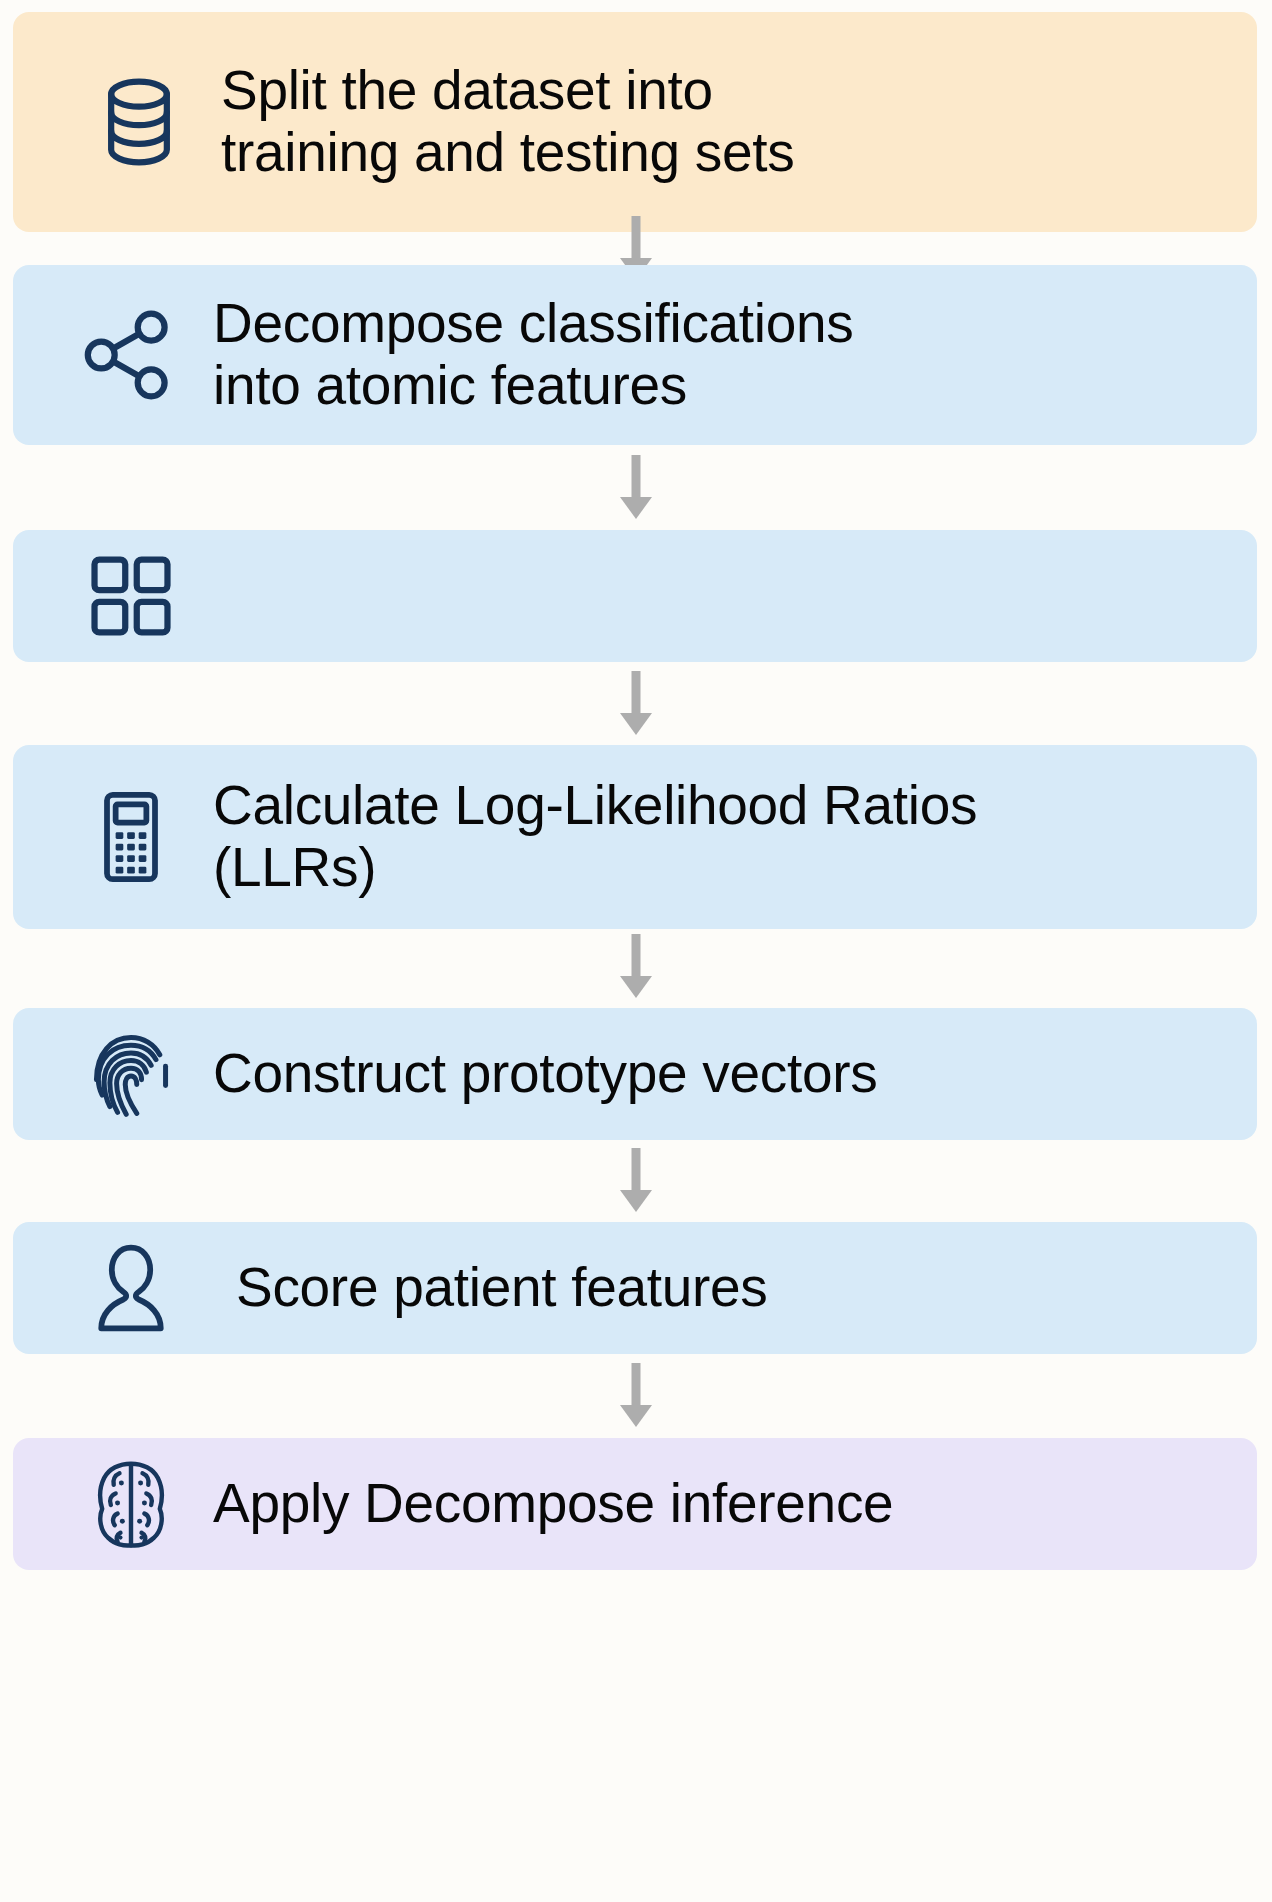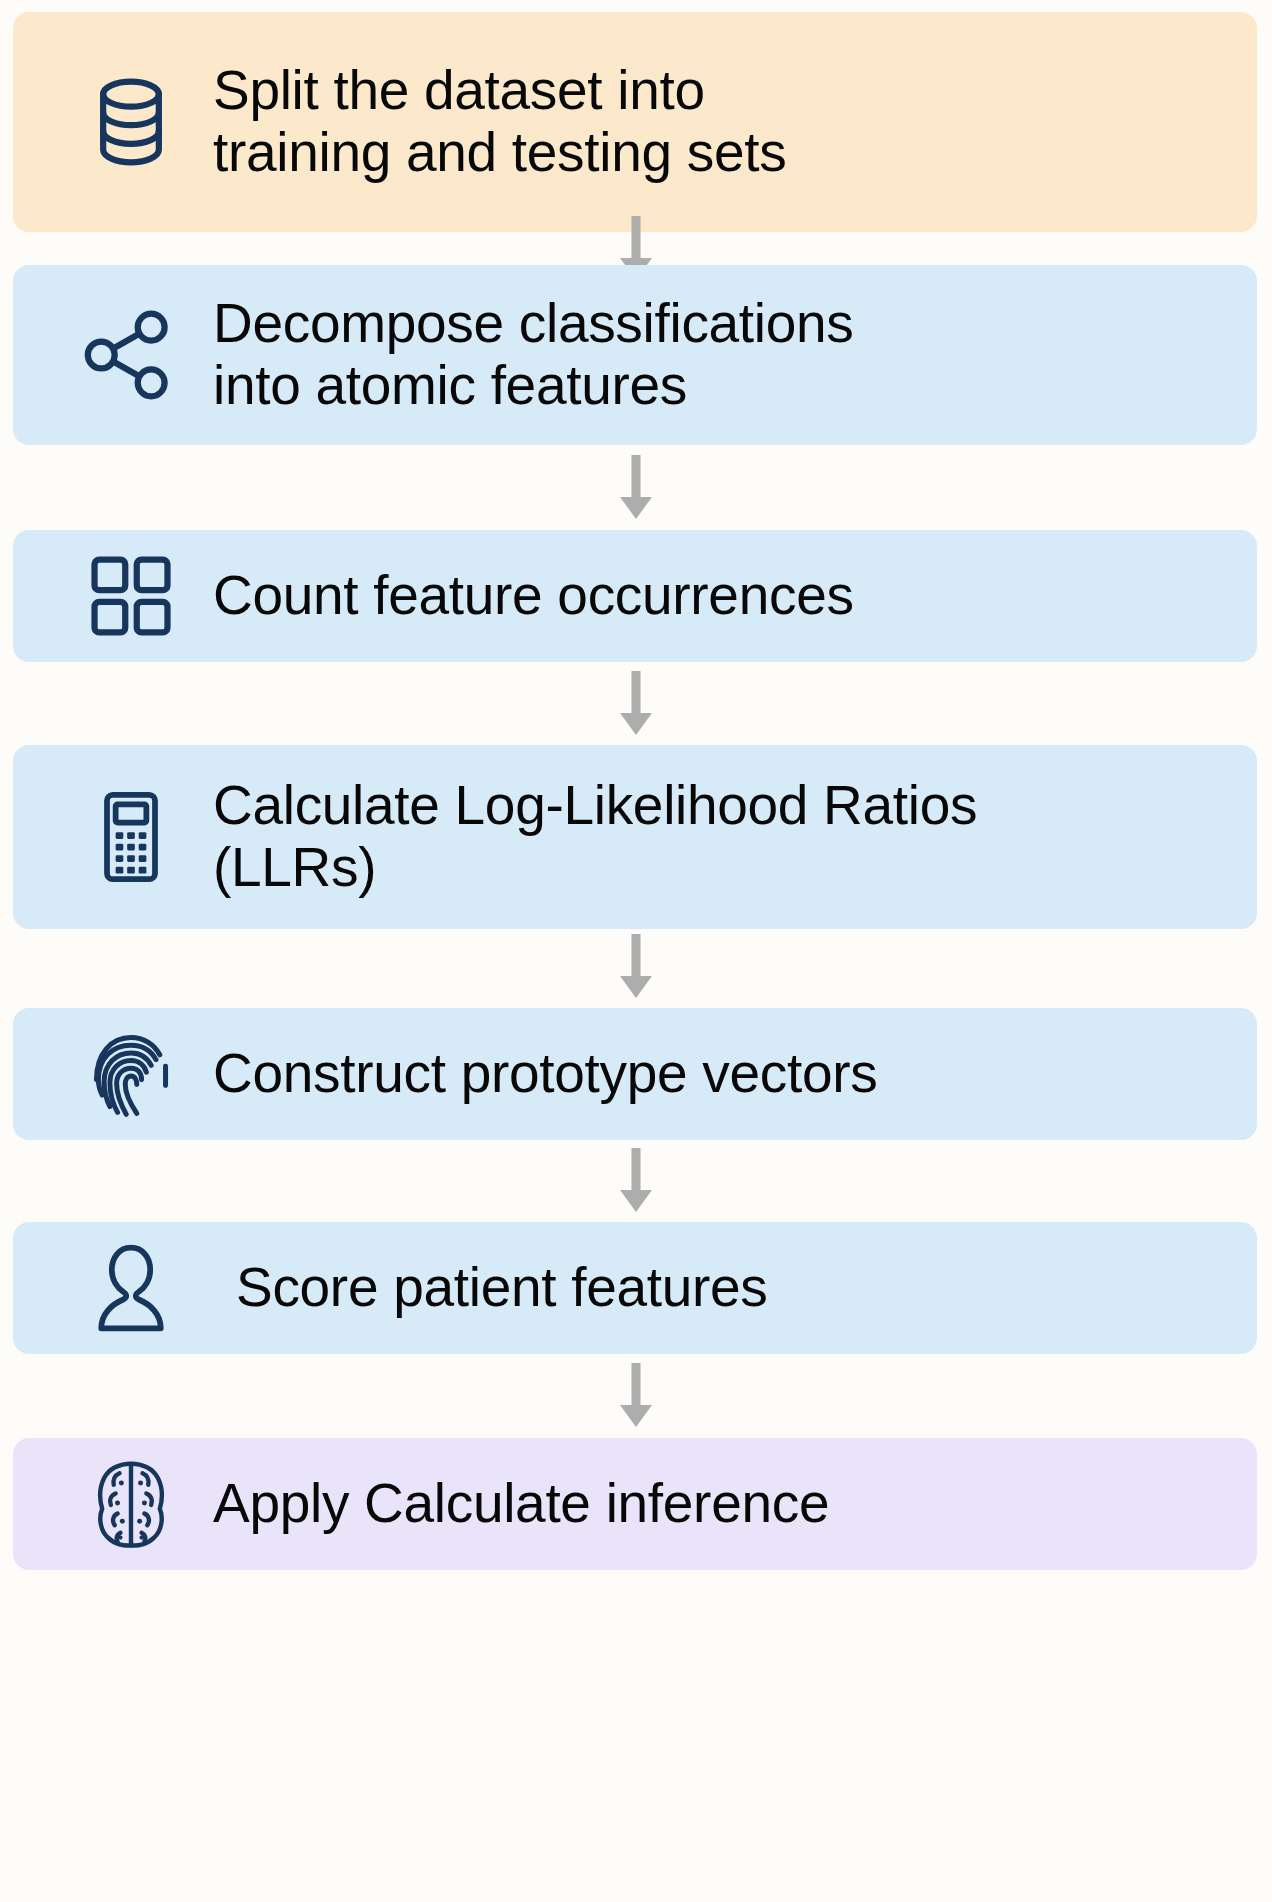--- a/index.html
+++ b/index.html
@@ -62,21 +62,21 @@
     align-items: center;
     justify-content: center;
   }
   .arrow svg { display: block; }
 </style>
 </head>
 <body style="background: rgb(253, 252, 249);">
 
 <div id="flow">
 
-  <div class="step" style="top: 12px; height: 220px; background: rgb(252, 233, 203);">
+  <div class="step" style="top: 12px; height: 220px; background: rgb(252, 233, 203); padding-left: 8px;">
     <span class="step-icon">
       <svg viewBox="0 0 100 100" fill="none" stroke="#17365d" stroke-width="6.5" stroke-linecap="round" stroke-linejoin="round">
         <ellipse cx="50" cy="21" rx="29" ry="13"></ellipse>
         <path d="M21 21 v58 c0 7.2 13 13 29 13 s29-5.8 29-13 V21"></path>
         <path d="M21 40.3 c0 7.2 13 13 29 13 s29-5.8 29-13"></path>
         <path d="M21 59.7 c0 7.2 13 13 29 13 s29-5.8 29-13"></path>
       </svg>
     </span>
     <span class="step-label">Split the dataset into
 training and testing sets</span>
@@ -112,21 +112,20 @@
 
   <div class="step" style="top: 530px; height: 132px; background: rgb(215, 234, 248);">
     <span class="step-icon">
       <svg viewBox="0 0 100 100" fill="none" stroke="#17365d" stroke-width="6.5" stroke-linejoin="round">
         <rect x="12" y="12" width="32" height="32" rx="5"></rect>
         <rect x="56" y="12" width="32" height="32" rx="5"></rect>
         <rect x="12" y="56" width="32" height="32" rx="5"></rect>
         <rect x="56" y="56" width="32" height="32" rx="5"></rect>
       </svg>
     </span>
-    <span class="step-label">Count feature occurrences</span>
   </div>
 
   <div class="arrow" style="top: 662px; height: 83px;">
     <svg width="44" height="70" viewBox="0 0 44 70">
       <path d="M22 2 L22 48" stroke="#adadad" stroke-width="9" stroke-linecap="butt"></path>
       <path d="M6 44 L22 66 L38 44 Z" fill="#adadad"></path>
     </svg>
   </div>
 
   <div class="step" style="top: 745px; height: 184px; background: rgb(215, 234, 248);">
@@ -221,16 +220,16 @@
           <circle cx="36" cy="49" r="2.6"></circle>
           <circle cx="41" cy="68" r="2.6"></circle>
           <circle cx="39" cy="85" r="2.2"></circle>
           <circle cx="60" cy="28" r="2.6"></circle>
           <circle cx="64" cy="49" r="2.6"></circle>
           <circle cx="59" cy="68" r="2.6"></circle>
           <circle cx="61" cy="85" r="2.2"></circle>
         </g>
       </svg>
     </span>
-    <span class="step-label">Apply Calculate inference</span>
+    <span class="step-label">Apply Decompose inference</span>
   </div>
 
 </div>
 
 </body></html>

